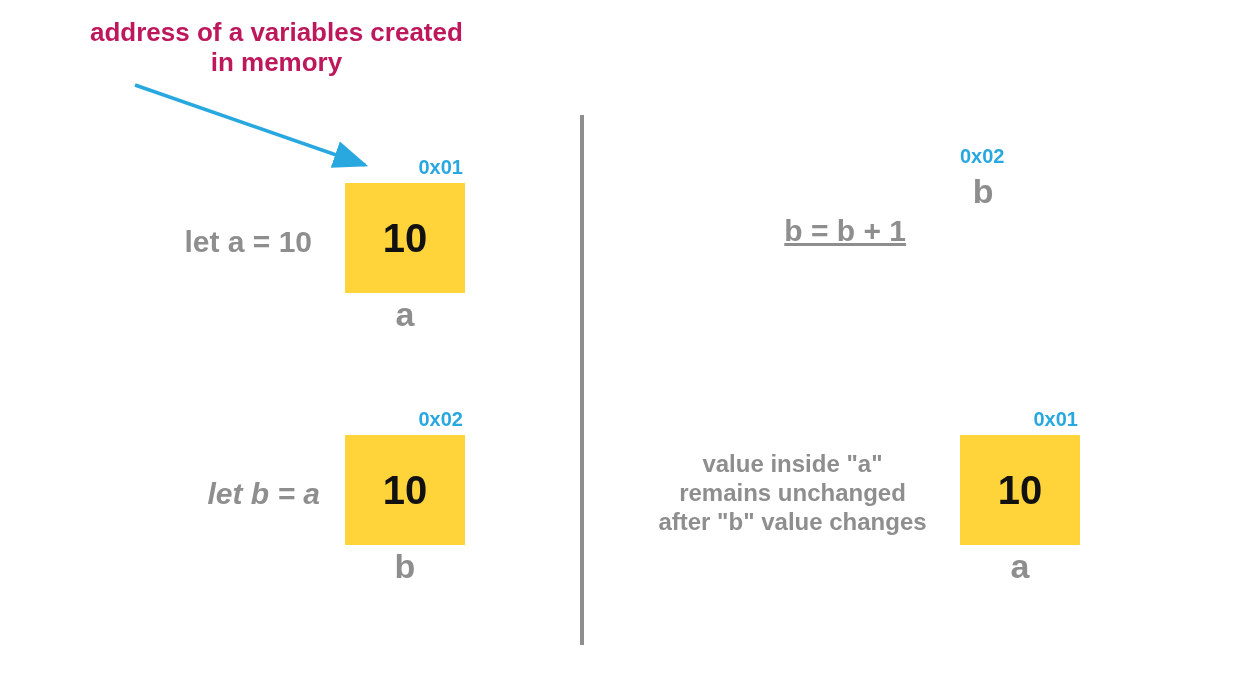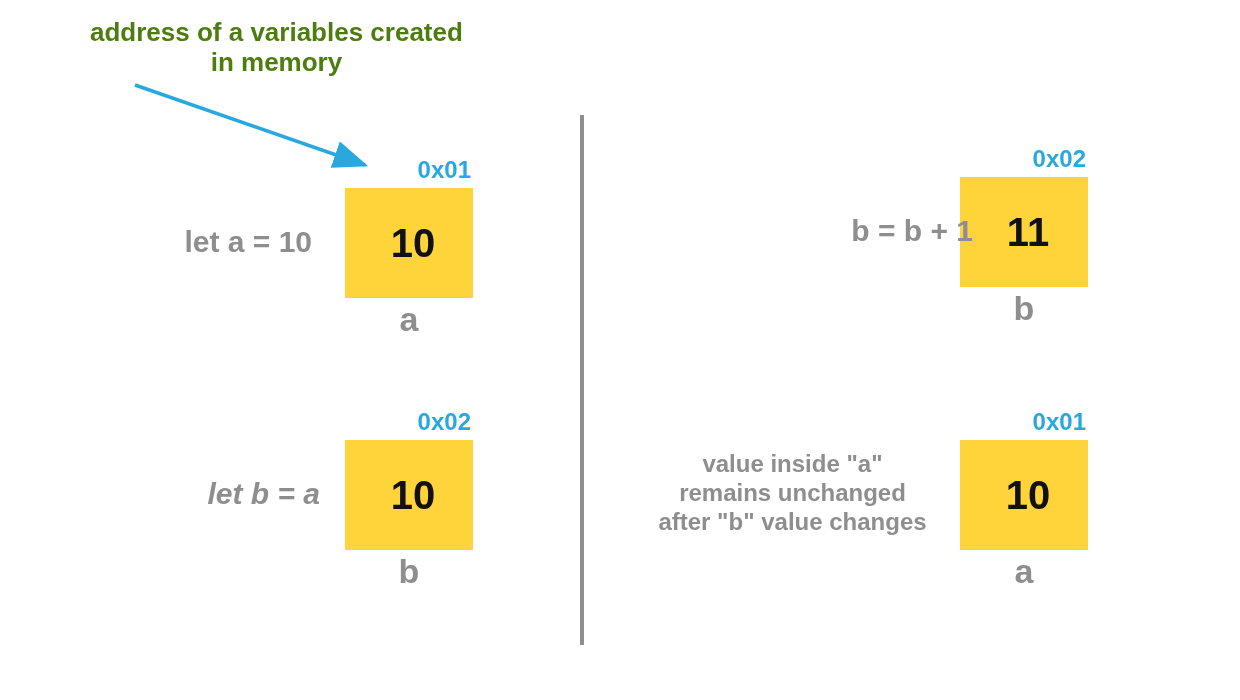--- a/index.html
+++ b/index.html
@@ -8,21 +8,21 @@
     width: 1240px;
     height: 700px;
     background: #ffffff;
     font-family: "Segoe UI", "Helvetica Neue", Arial, sans-serif;
     font-weight: 700;
     position: relative;
     overflow: hidden;
   }
   .annotation {
     position: absolute;
-    color: #4d7c0f;
+    color: #be185d;
     font-size: 26px;
     font-weight: 800;
     text-align: center;
     line-height: 1.15;
     white-space: pre;
   }
   .arrow-svg {
     position: absolute;
     overflow: visible;
     pointer-events: none;
@@ -30,37 +30,36 @@
   .divider {
     position: absolute;
     background: #8e8e8e;
   }
 
   .cell {
     position: absolute;
   }
   .cell .addr {
     color: #29a8e0;
-    font-size: 24px;
+    font-size: 20px;
     font-weight: 800;
     text-align: right;
     margin-bottom: 4px;
     margin-right: 2px;
   }
   .cell .box {
     width: 120px;
     height: 110px;
     background: #ffd43b;
     display: flex;
     align-items: center;
     justify-content: center;
     color: #111;
     font-size: 40px;
     font-weight: 800;
-    padding-left: 8px;
   }
   .cell .varname {
     color: #8e8e8e;
     font-size: 34px;
     font-weight: 800;
     text-align: center;
     margin-top: 2px;
   }
 
   .label {
@@ -103,26 +102,23 @@
   <div class="addr">0x02</div>
   <div class="box">
     <span>10</span>
   </div>
   <div class="varname">b</div>
 </div>
 <div class="label" style="left:140px; top:476px; width:180px;font-style:italic;">let b = a</div>
 
 <div class="cell" style="left:960px; top:145px;">
   <div class="addr">0x02</div>
-  <div class="box">
-    <span>11</span>
-  </div>
   <div class="varname">b</div>
 </div>
-<div class="label" style="left:773px; top:213px; width:200px;">b = b + 1</div>
+<div class="label" style="left:706px; top:213px; width:200px;text-decoration:underline;">b = b + 1</div>
 
 <div class="cell" style="left:960px; top:408px;">
   <div class="addr">0x01</div>
   <div class="box">
     <span>10</span>
   </div>
   <div class="varname">a</div>
 </div>
 <div class="label multiline" style="left:640px; top:450px; width:305px;">value inside "a"
 remains unchanged

